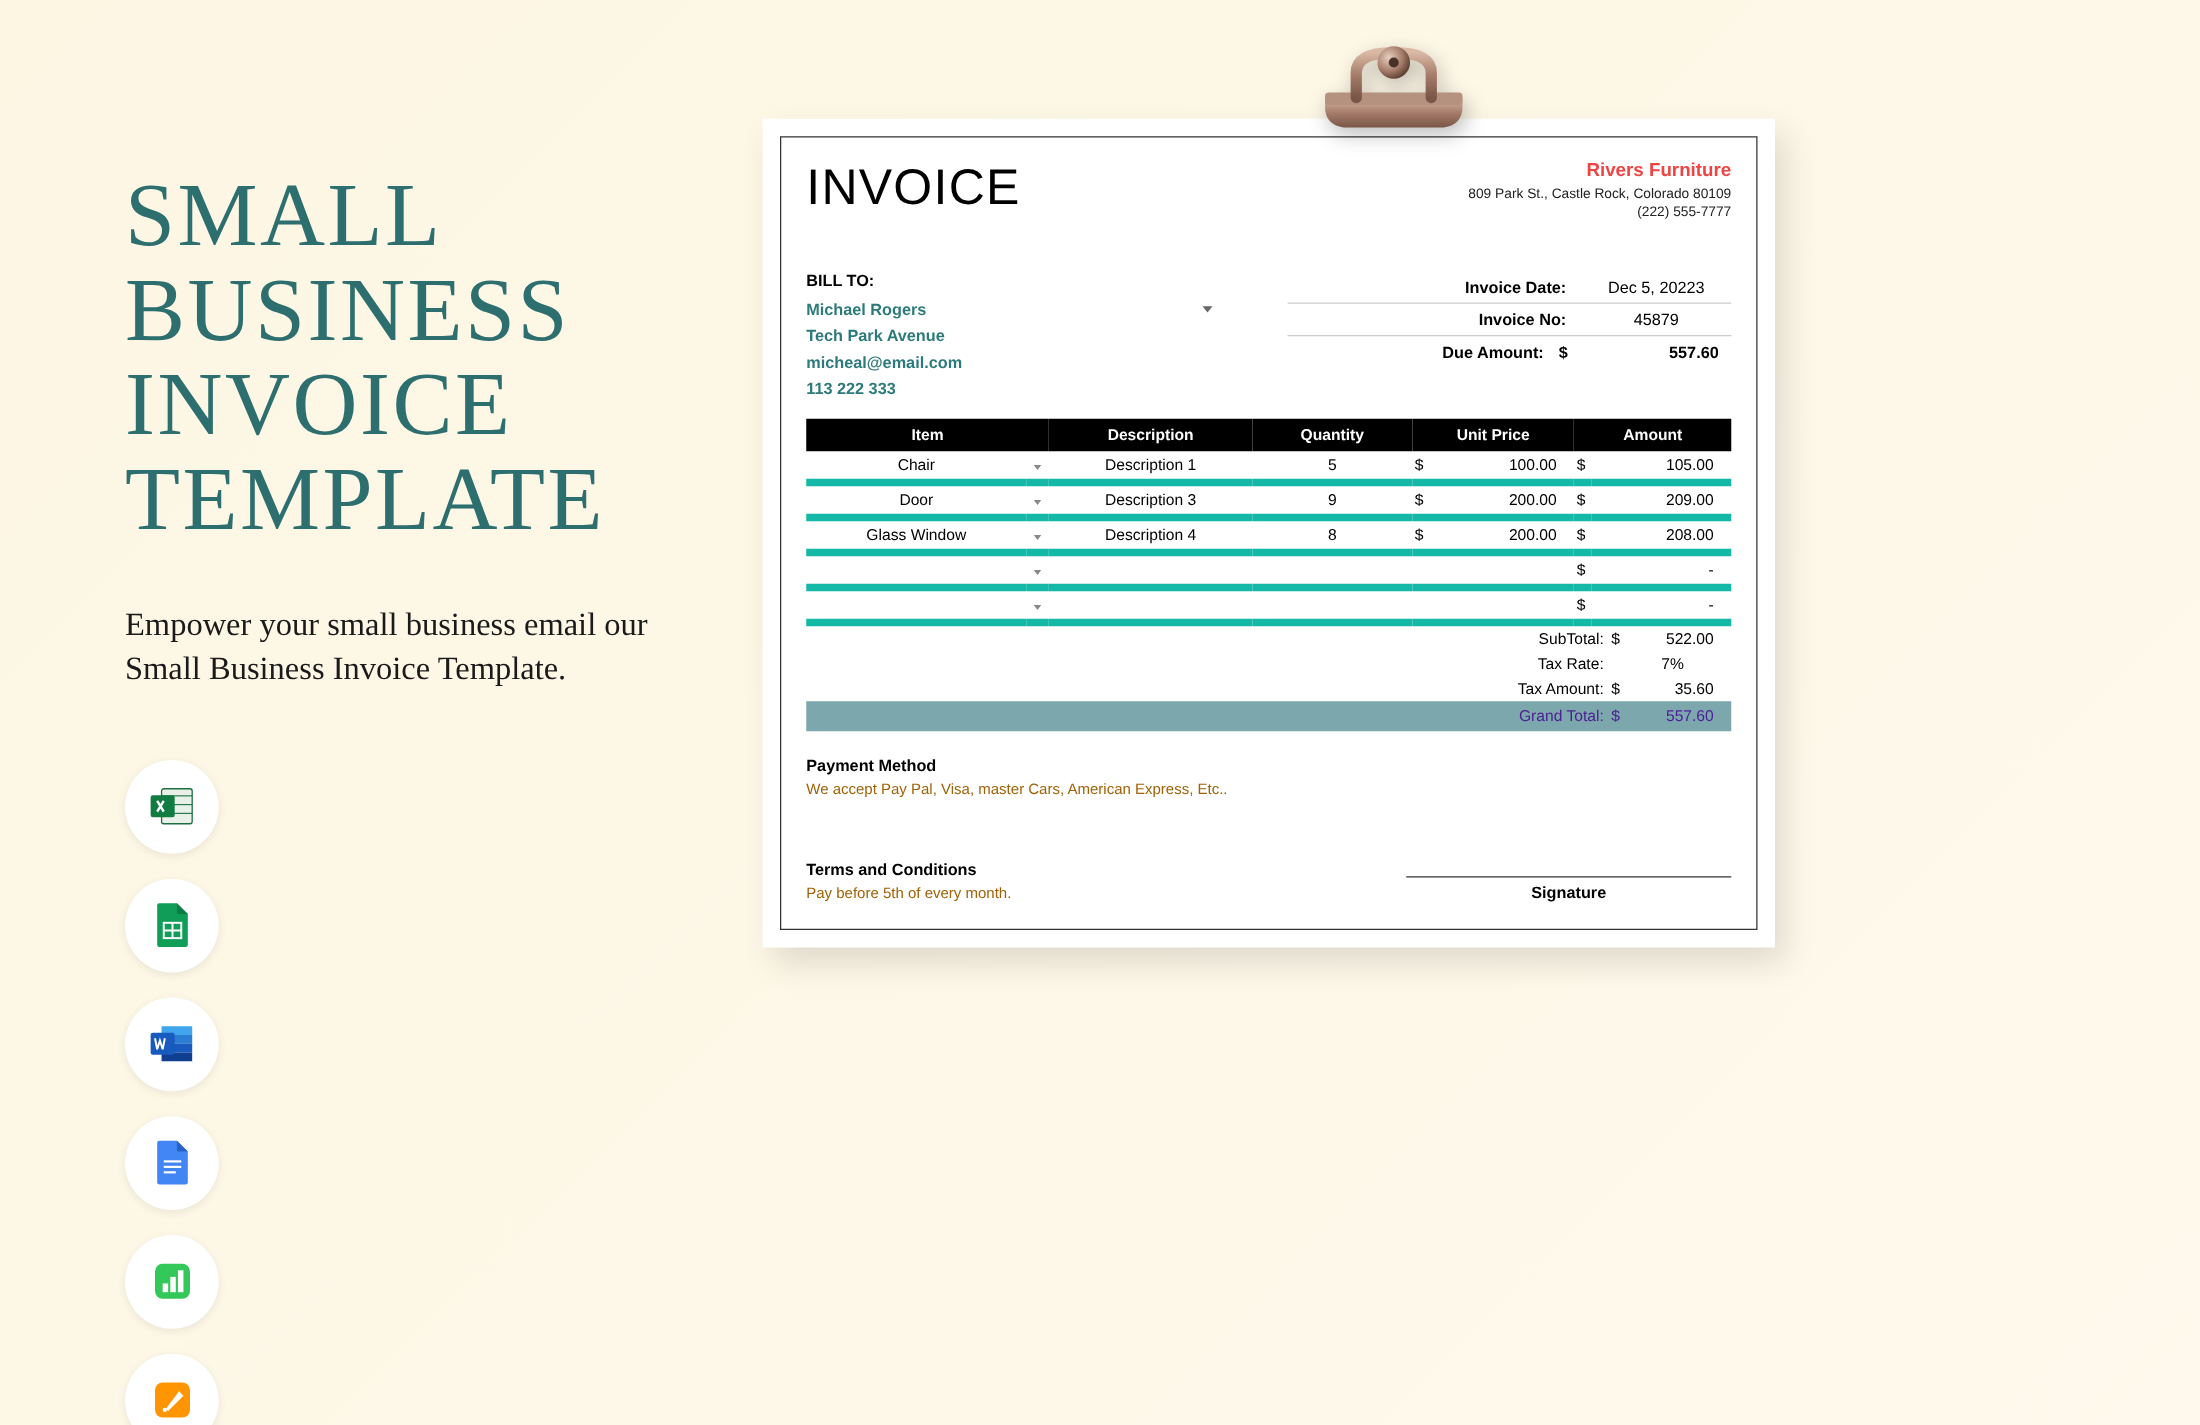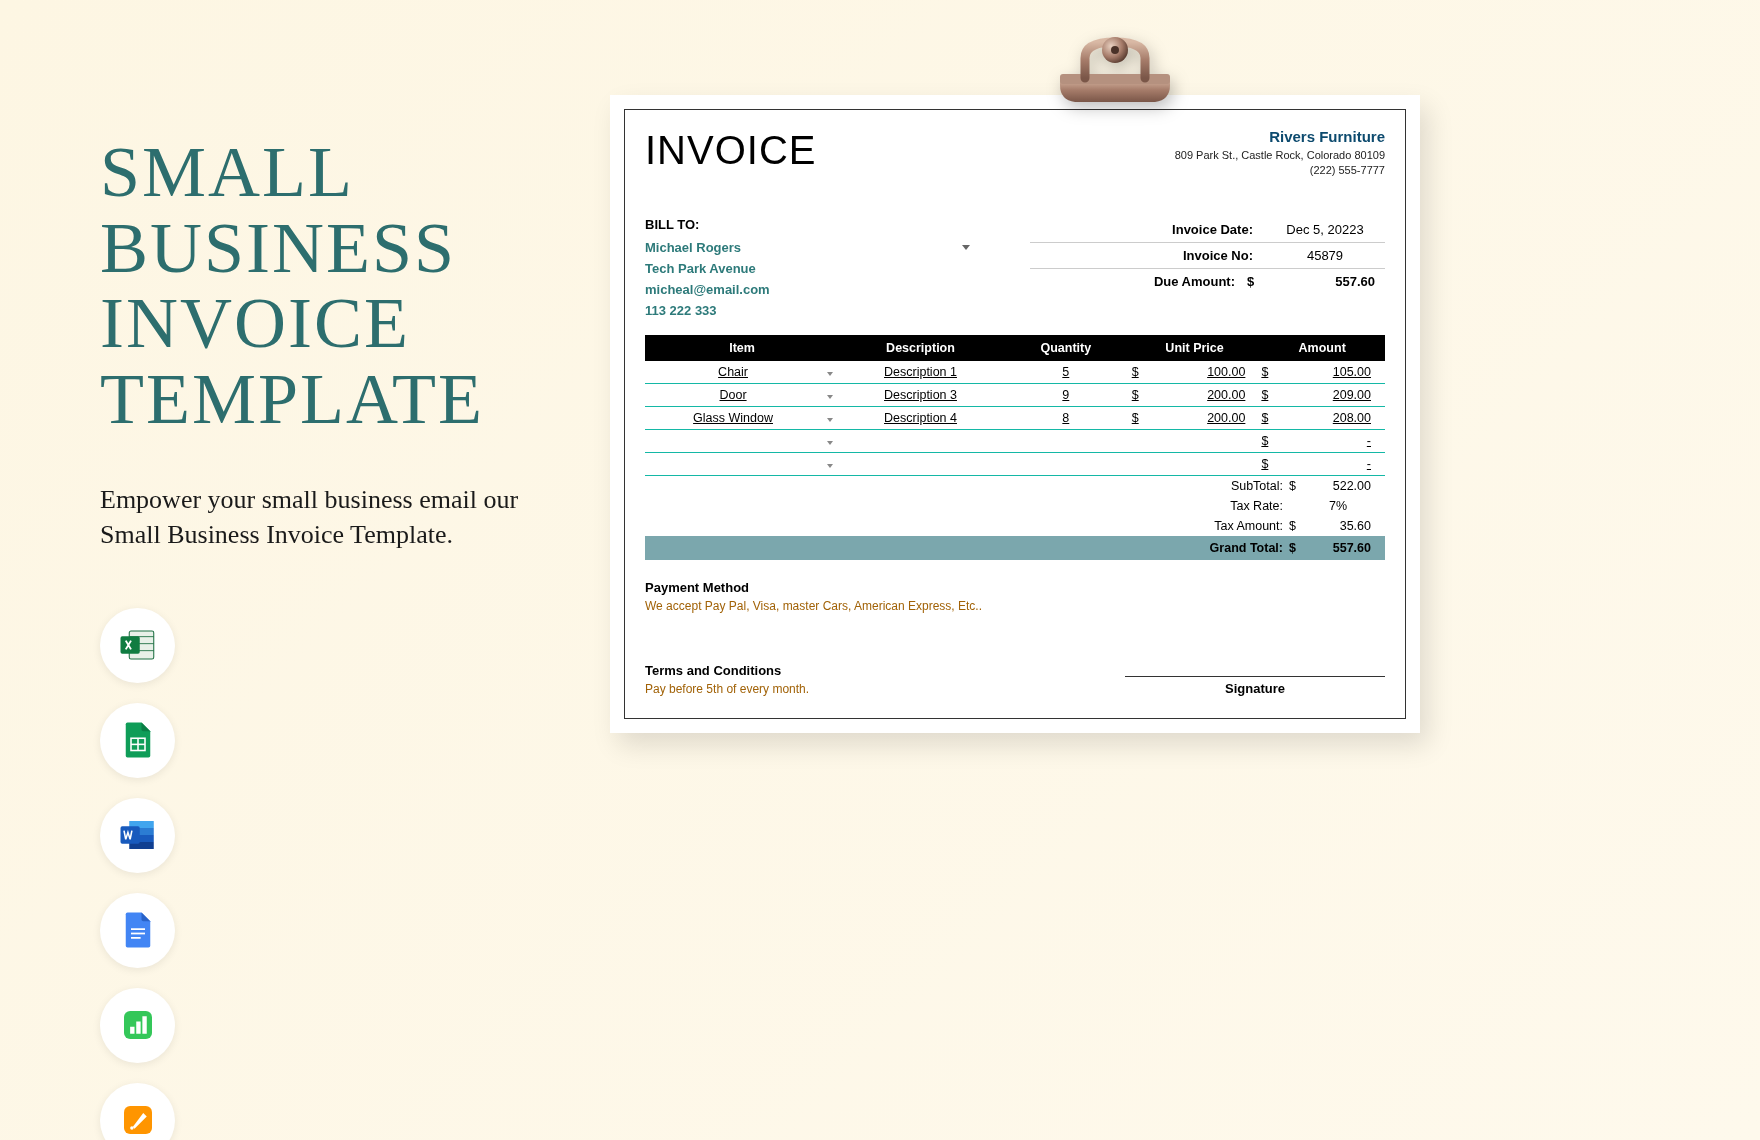--- a/index.html
+++ b/index.html
@@ -75,21 +75,21 @@
   font-family: Arial, Helvetica, sans-serif;
 }
 .header-row { display: flex; justify-content: space-between; align-items: flex-start; }
 .inv-title {
   font-size: 40px;
   font-weight: 300;
   letter-spacing: 1px;
   font-family: Arial, sans-serif;
 }
 .company { text-align: right; }
-.company-name { color: #0c4a6e; font-weight: bold; font-size: 15px; margin-bottom: 4px; font-family: Arial, sans-serif; }
+.company-name { color: #ef4444; font-weight: bold; font-size: 15px; margin-bottom: 4px; font-family: Arial, sans-serif; }
 .company-line { font-size: 11px; color: #222; margin-bottom: 3px; }
 
 .meta-row { display: flex; justify-content: space-between; margin-top: 38px; }
 .bill-to { width: 48%; }
 .bill-label { font-weight: bold; font-size: 13px; margin-bottom: 5px; }
 .bill-field {
   color: #2d7a7a; font-weight: bold; font-size: 13px; padding: 3px 0;
   display: flex; justify-content: space-between; align-items: center;
 }
 .caret-down { width: 0; height: 0; border-left: 4px solid transparent; border-right: 4px solid transparent; border-top: 5px solid #666; margin-right: 30px; }
@@ -97,32 +97,32 @@
 .inv-meta { width: 48%; }
 .meta-line { display: flex; justify-content: space-between; align-items: center; padding: 5px 0; border-bottom: 1px solid #ccc; }
 .meta-line:last-child { border-bottom: none; }
 .meta-label { font-weight: bold; font-size: 13px; text-align: right; flex: 1; padding-right: 12px; }
 .meta-val { width: 120px; text-align: center; font-size: 13px; }
 .meta-dollar { width: 18px; font-size: 13px; font-weight: bold; }
 .meta-val-b { font-weight: bold; }
 
 .items-table { width: 100%; margin-top: 14px; border-collapse: collapse; font-size: 12.5px; }
 .items-table thead th { background: #000000; color: #fff; font-weight: bold; padding: 6px 8px; text-align: center; }
-.items-table tbody td { padding: 4px 6px; text-align: center; border-bottom: 1px solid #14b8a6; vertical-align: middle; text-decoration: underline; }
+.items-table tbody td { padding: 4px 6px; text-align: center; border-bottom: 6px solid #14b8a6; vertical-align: middle; }
 .items-table tbody td.amt { text-align: right; padding-right: 14px; }
 .items-table tbody td.dollar { text-align: left; width: 14px; padding: 4px 2px; }
 .items-table tbody td.caret-cell { width: 18px; }
 .sm-caret { display:inline-block; width: 0; height: 0; border-left: 3px solid transparent; border-right: 3px solid transparent; border-top: 4px solid #888; }
 
 .totals { margin-top: 0; }
 .totals-row { display: flex; justify-content: flex-end; align-items: center; font-size: 12.5px; padding: 3px 0; }
 .totals-label { width: 120px; text-align: right; padding-right: 6px; }
 .totals-d { width: 16px; }
 .totals-val { width: 80px; text-align: right; padding-right: 14px; }
-.grand-row { background: #7ba7ad; color: #000000; font-weight: bold; padding: 5px 0; }
+.grand-row { background: #7ba7ad; color: #4c1d95; font-weight: normal; padding: 5px 0; }
 
 .section-h { color: #000000; font-weight: bold; font-size: 13px; margin-top: 20px; margin-bottom: 4px; }
 .section-t { font-size: 12px; color: #a16207; }
 
 .sig-wrap { display: flex; justify-content: flex-start; align-items: flex-end; margin-top: 30px; }
 .sig-box { text-align: center; width: 260px; }
 .sig-line { border-top: 1px solid #333; margin-bottom: 4px; }
 .sig-label { font-weight: bold; font-size: 13px; }
 </style>
 </head>

